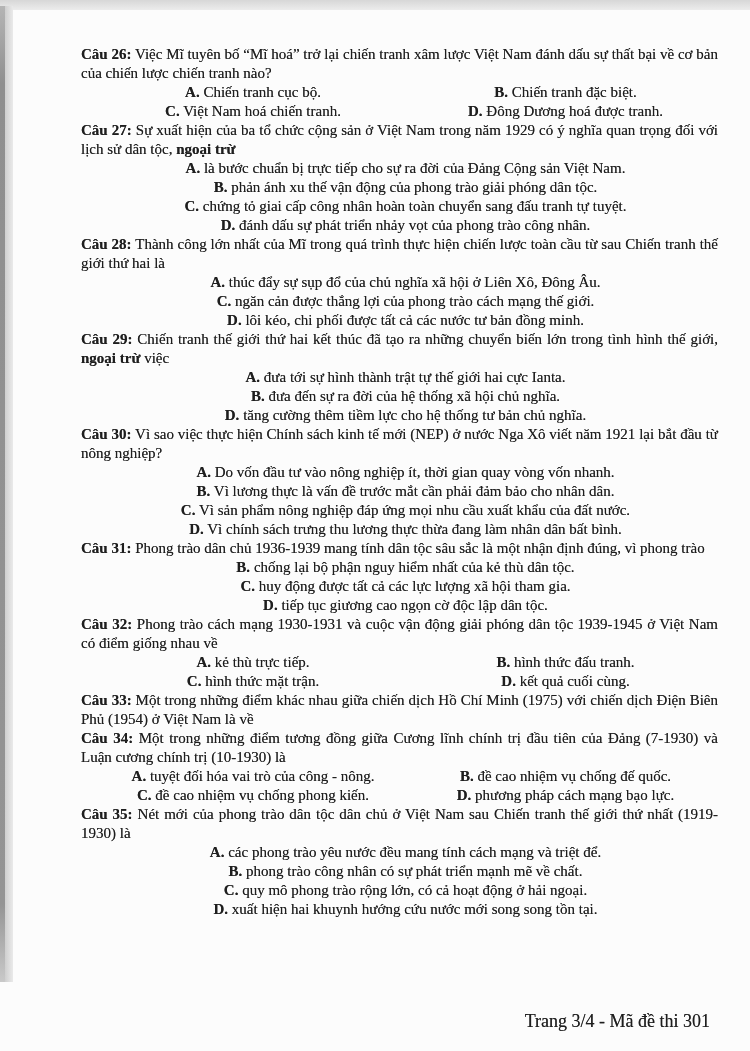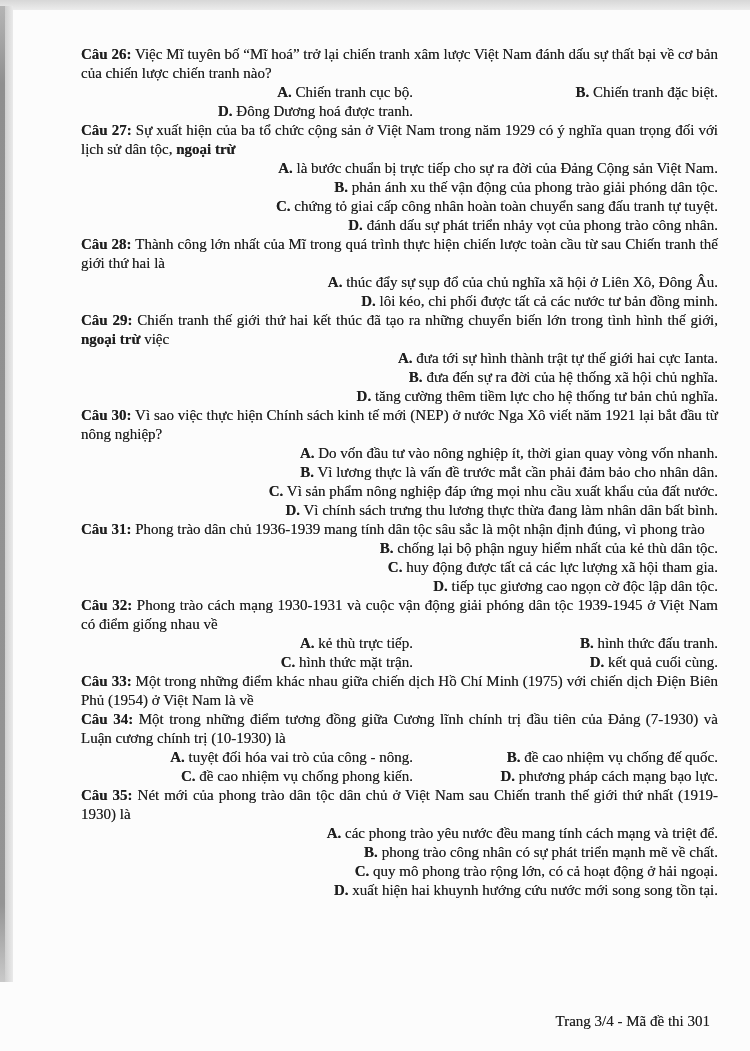--- a/index.html
+++ b/index.html
@@ -36,60 +36,62 @@
     text-shadow: 0 0 0.6px rgba(25,25,25,0.65);
     margin-left: 8px;
   }
   p { margin: 0; }
   b { font-weight: bold; }
   .opts { padding-left: 12px; }
   .opts.two-col {
     display: grid;
     grid-template-columns: 320px 1fr;
   }
-  .opt { text-align: right; }
+  .opt { text-align: center; }
   .footer {
     position: absolute; top: 1012px; right: 40px;
-    font-size: 15px;
+    font-size: 18px;
     line-height: 19px;
     text-shadow: 0 0 0.6px rgba(25,25,25,0.65);
   }
 </style>
 </head>
 <body>
 
 <div class="scan-top"></div>
 <div class="scan-left-dark"></div>
 <div class="scan-left-light"></div>
 
 <div class="content">
 
   <div class="q">
     <p class="qt"><b>Câu 26:</b> <span>Việc Mĩ tuyên bố “Mĩ hoá” trở lại chiến tranh xâm lược Việt Nam đánh dấu sự thất bại về cơ bản của chiến lược chiến tranh nào?</span></p>
     <div class="opts two-col">
       <p class="opt"><b>A.</b> <span>Chiến tranh cục bộ.</span></p>
       <p class="opt"><b>B.</b> <span>Chiến tranh đặc biệt.</span></p>
+      <p class="opt"><b>C.</b> <span>Việt Nam hoá chiến tranh.</span></p>
       <p class="opt"><b>D.</b> <span>Đông Dương hoá được tranh.</span></p>
     </div>
   </div>
 
   <div class="q">
     <p class="qt"><b>Câu 27:</b> <span>Sự xuất hiện của ba tổ chức cộng sản ở Việt Nam trong năm 1929 có ý nghĩa quan trọng đối với lịch sử dân tộc, </span><b>ngoại trừ</b></p>
     <div class="opts">
       <p class="opt"><b>A.</b> <span>là bước chuẩn bị trực tiếp cho sự ra đời của Đảng Cộng sản Việt Nam.</span></p>
       <p class="opt"><b>B.</b> <span>phản ánh xu thế vận động của phong trào giải phóng dân tộc.</span></p>
       <p class="opt"><b>C.</b> <span>chứng tỏ giai cấp công nhân hoàn toàn chuyển sang đấu tranh tự tuyệt.</span></p>
       <p class="opt"><b>D.</b> <span>đánh dấu sự phát triển nhảy vọt của phong trào công nhân.</span></p>
     </div>
   </div>
 
   <div class="q">
     <p class="qt"><b>Câu 28:</b> <span>Thành công lớn nhất của Mĩ trong quá trình thực hiện chiến lược toàn cầu từ sau Chiến tranh thế giới thứ hai là</span></p>
     <div class="opts">
       <p class="opt"><b>A.</b> <span>thúc đẩy sự sụp đổ của chủ nghĩa xã hội ở Liên Xô, Đông Âu.</span></p>
+      <p class="opt"><b>C.</b> <span>ngăn cản được thắng lợi của phong trào cách mạng thế giới.</span></p>
       <p class="opt"><b>D.</b> <span>lôi kéo, chi phối được tất cả các nước tư bản đồng minh.</span></p>
     </div>
   </div>
 
   <div class="q">
     <p class="qt"><b>Câu 29:</b> <span>Chiến tranh thế giới thứ hai kết thúc đã tạo ra những chuyển biến lớn trong tình hình thế giới, </span><b>ngoại trừ</b><span> việc</span></p>
     <div class="opts">
       <p class="opt"><b>A.</b> <span>đưa tới sự hình thành trật tự thế giới hai cực Ianta.</span></p>
       <p class="opt"><b>B.</b> <span>đưa đến sự ra đời của hệ thống xã hội chủ nghĩa.</span></p>
       <p class="opt"><b>D.</b> <span>tăng cường thêm tiềm lực cho hệ thống tư bản chủ nghĩa.</span></p>

